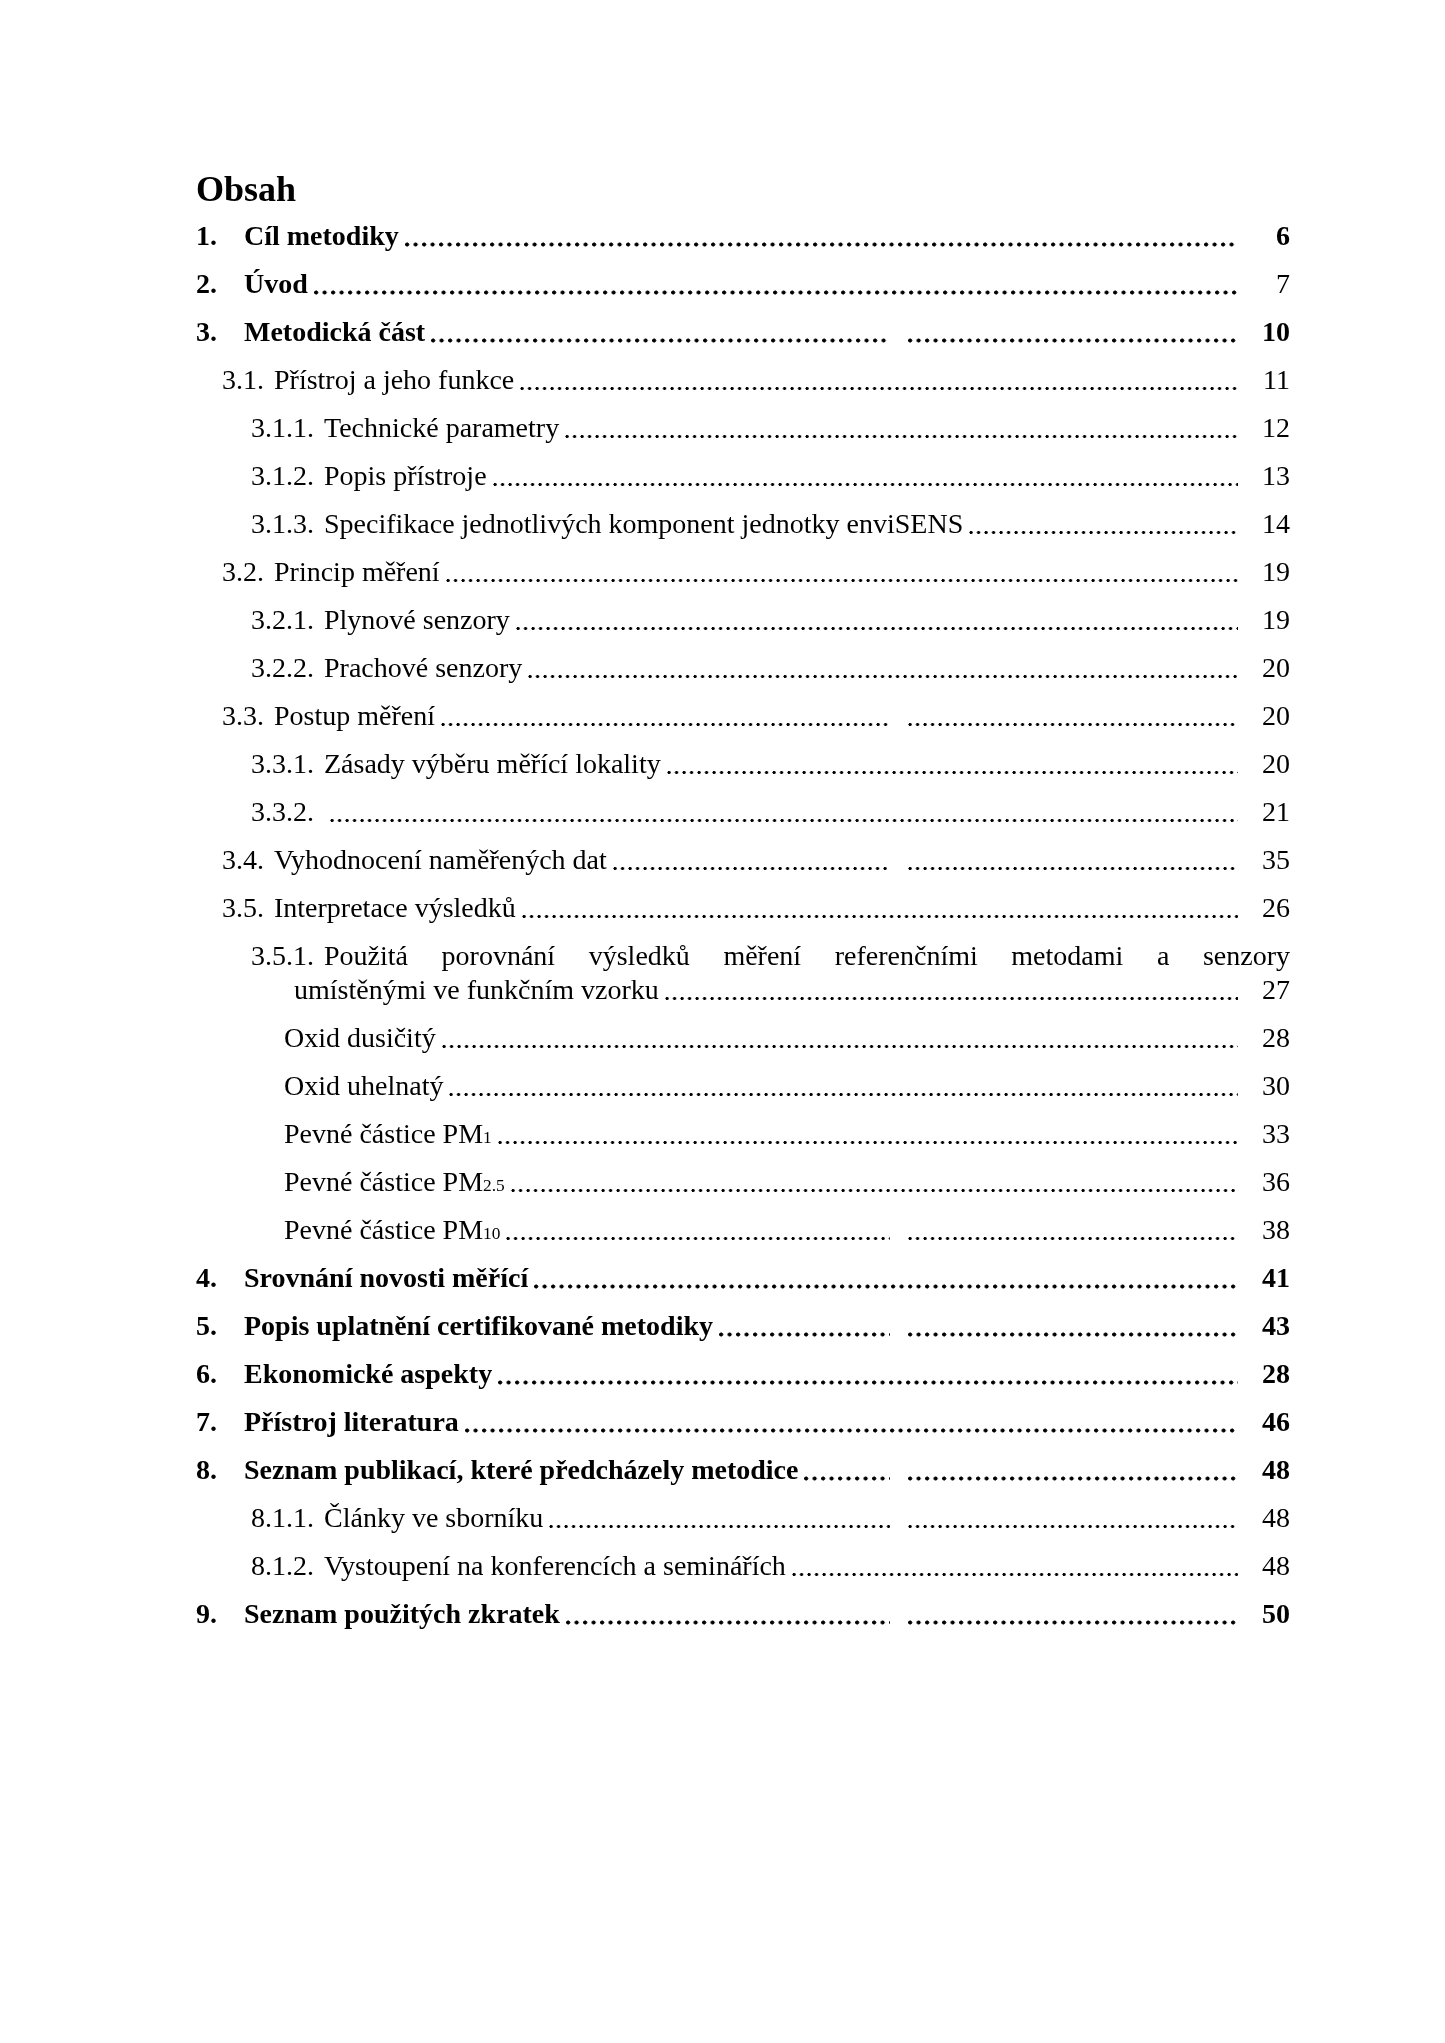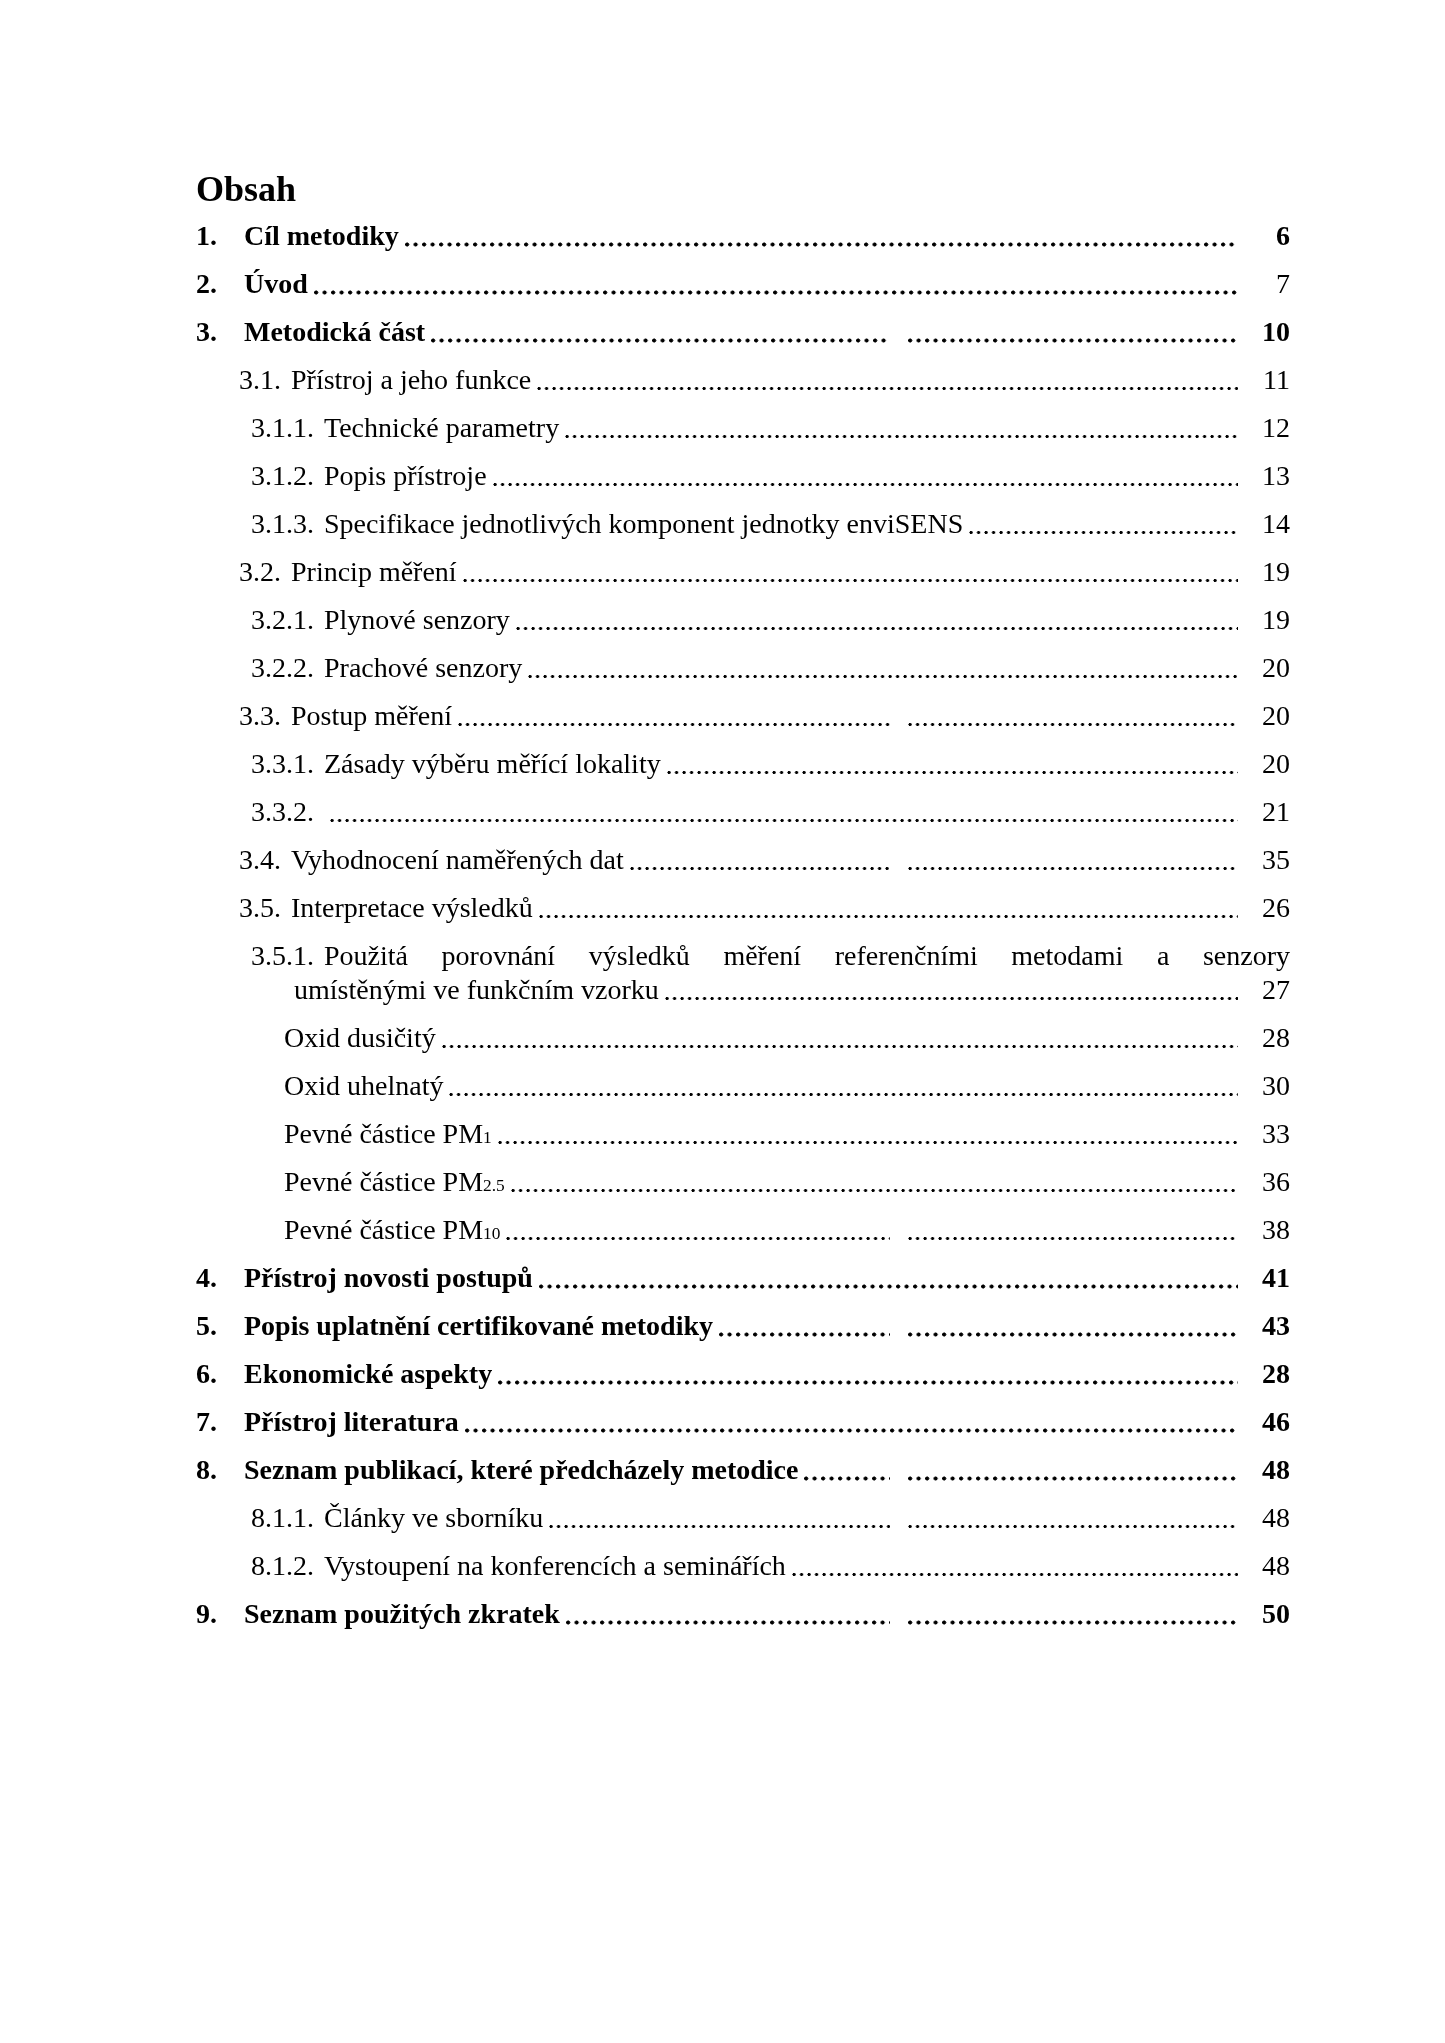--- a/index.html
+++ b/index.html
@@ -28,21 +28,21 @@
     display: flex;
     align-items: baseline;
     line-height: 34px;
     font-size: 28px;
     margin-bottom: 14px;
   }
   .row .lbl { white-space: nowrap; }
   .b { font-weight: bold; }
   .num1 { flex: none; width: 48px; }
   .numsp { margin-right: 10px; flex: none; }
-  .lvl-h2 { margin-left: 43px; }
+  .lvl-h2 { margin-left: 26px; }
   .lvl-h3 { margin-left: 55px; }
   .lvl-plain { margin-left: 88px; }
   .leader {
     flex: 1 1 auto;
     align-self: flex-end;
     height: 5px;
     margin: 0 6px 6px 6px;
     background-image: radial-gradient(circle at 2px 2.5px, #000 1.35px, transparent 1.85px);
     background-size: 7.5px 5px;
     background-repeat: repeat-x;
@@ -199,21 +199,21 @@
         </div>
         <div class="row lvl-plain">
           <span class="lbl">Pevné částice PM</span>
           <sub class="subs">10</sub>
           <span class="leader"></span>
           <span class="leader leader2"></span>
           <span class="pg">38</span>
         </div>
         <div class="row lvl-h1 b">
           <span class="num1">4.</span>
-          <span class="lbl">Přístroj novosti postupů</span>
+          <span class="lbl">Srovnání novosti měřící</span>
           <span class="leader"></span>
           <span class="pg pb">41</span>
         </div>
         <div class="row lvl-h1 b">
           <span class="num1">5.</span>
           <span class="lbl">Popis uplatnění certifikované metodiky</span>
           <span class="leader"></span>
           <span class="leader leader2"></span>
           <span class="pg pb">43</span>
         </div>

